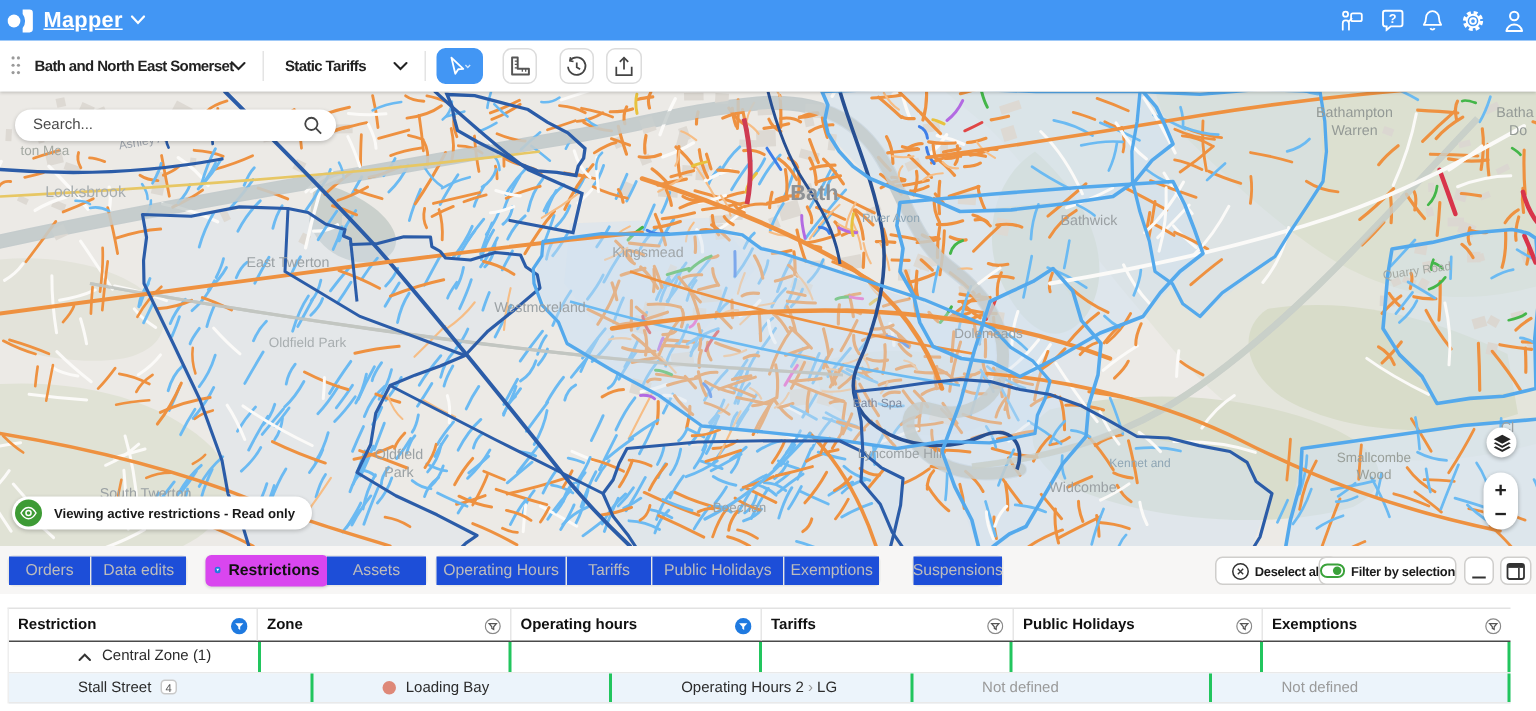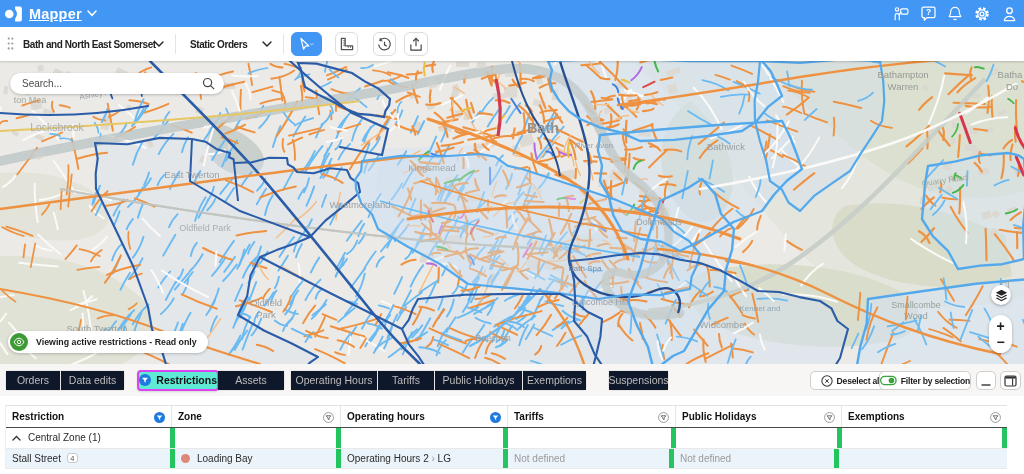--- a/index.html
+++ b/index.html
@@ -18,33 +18,33 @@
 .search { position:absolute; left:10px; top:73px; width:214px; height:21px; background:#fff; border-radius:11px; box-shadow:0 1px 3px rgba(0,0,0,0.22); display:flex; align-items:center; z-index:4; }
 .search span { margin-left:12px; font-size:10px; color:#4a4a4a; }
 .readonly { position:absolute; left:8px; top:331px; height:22px; background:#fff; border-radius:11px; box-shadow:0 1px 3px rgba(0,0,0,0.22); display:flex; align-items:center; padding-right:11px; z-index:4; }
 .readonly .eye { width:18px; height:18px; border-radius:50%; background:#3d9b35; margin:2px; display:flex; align-items:center; justify-content:center; }
 .readonly b { font-size:8.8px; color:#1a1a1a; margin-left:6px; font-weight:bold; }
 .layerbtn { position:absolute; left:991px; top:285px; width:20px; height:20px; border-radius:50%; background:#fff; box-shadow:0 1px 3px rgba(0,0,0,0.3); display:flex; align-items:center; justify-content:center; z-index:4; }
 .zoomctl { position:absolute; left:989px; top:315px; width:23px; height:38px; background:#fff; border-radius:11.5px; box-shadow:0 1px 3px rgba(0,0,0,0.3); display:flex; flex-direction:column; align-items:center; justify-content:center; z-index:4; color:#222; }
 .zoomctl div { font-size:14px; line-height:13px; font-weight:bold; }
 .tabbar { position:absolute; left:0; top:364px; width:1024px; height:32px; background:#f7f6f5; display:flex; align-items:center; z-index:3; }
 .tgroup { display:flex; background:#fbfbfa; border:1px solid #e8e7e5; border-radius:4px; height:21px; align-items:stretch; }
-.tab { font-size:10.5px; color:#bcbcbc; display:flex; align-items:center; justify-content:center; border-right:1px solid #e8e7e5; background:#0f172a; white-space:nowrap; }
+.tab { font-size:10.5px; color:#bcbcbc; display:flex; align-items:center; justify-content:center; border-right:1px solid #e8e7e5; background:#1d4ed8; white-space:nowrap; }
 .tab:last-child { border-right:none; }
-.tab.active { background:#5eead4; color:#111; font-weight:bold; border:2px solid #d946ef; border-radius:4px; margin:-1px; box-shadow:0 1px 2px rgba(0,0,0,0.12);justify-content:flex-end; }
+.tab.active { background:#d946ef; color:#111; font-weight:bold; border:6px solid #d946ef; border-radius:4px; margin:-1px; box-shadow:0 1px 2px rgba(0,0,0,0.12);justify-content:flex-end; }
 .rightctl { position:absolute; left:0; top:0; width:1024px; height:32px; }
 .pillbtn { position:absolute; top:7px; height:19px; border:1px solid #cfcecc; border-radius:5px; background:#fff; display:flex; align-items:center; justify-content:center; font-size:8.6px; font-weight:bold; color:#1a1a1a; letter-spacing:-0.2px; gap:4px; white-space:nowrap; overflow:hidden; }
 .sqbtn { position:absolute; top:7px; width:20px; height:19px; border:1px solid #cfcecc; border-radius:5px; background:#fff; display:flex; align-items:center; justify-content:center; }
 .tablewrap { position:absolute; left:5px; top:405px; width:1002px; height:64px; background:#fff; border-top:1px solid #e2e2e2; border-left:1px solid #eee; font-size:10px; }
 .thead { display:flex; height:22px; border-bottom:1.5px solid #4a4a4a; align-items:center; }
 .th { height:100%; display:flex; align-items:center; border-right:1px solid #e6e6e6; padding-left:6px; font-weight:bold; color:#111; font-size:10px; position:relative; }
 .th:last-child { border-right:none; }
 .th .ficon { position:absolute; right:6px; top:6px; }
 .row { display:flex; height:20.5px; align-items:center; border-bottom:1px solid #e9e9e9; }
-.row .cell { border-right:5px solid #22c55e; }
+.row .cell { border-right:2px solid #22c55e;margin-left:40px; }
 .cell { height:100%; display:flex; align-items:center; padding-left:6px; color:#2b2b2b; }
 .row2 { background:#ecf4fb; }
 .graytxt { color:#9a9a9a; }
 .badge { display:inline-block; width:11px; height:10px; border:1px solid #c9c9c9; border-radius:3px; background:#fff; color:#555; font-size:7.5px; line-height:9px; text-align:center; margin-left:6px; }
 </style>
 </head>
 <body>
 <div class="mapwrap"><svg width="1024" height="303" viewBox="0 0 1024 303">
 <rect width="1024" height="303" fill="#eceae6"></rect>
 <path d="M630 0 L1024 0 L1024 235 C950 255 890 245 850 228 C810 210 785 175 755 140 C725 105 690 55 660 25 Z" fill="#e4e5dc"></path>
@@ -1463,21 +1463,21 @@
         <circle cx="5.3" cy="6.5" r="1.05"></circle>
         <circle cx="1.7" cy="11.4" r="1.05"></circle>
         <circle cx="5.3" cy="11.4" r="1.05"></circle>
       </g>
     </svg>
   <div class="tb-label" style="left:23px">Bath and North East Somerset</div>
   <svg style="left:154px;top:14px" width="10" height="7" viewBox="0 0 10 7">
       <path d="M1 1 L5 5 L9 1" stroke="#222" stroke-width="1.4" fill="none" stroke-linecap="round"></path>
     </svg>
   <div class="tb-sep" style="left:175px"></div>
-  <div class="tb-label" style="left:190px">Static Orders</div>
+  <div class="tb-label" style="left:190px">Static Tariffs</div>
   <svg style="left:262px;top:14px" width="10" height="7" viewBox="0 0 10 7">
       <path d="M1 1 L5 5 L9 1" stroke="#222" stroke-width="1.4" fill="none" stroke-linecap="round"></path>
     </svg>
   <div class="tb-sep" style="left:283px"></div>
   <div class="tb-btn blue" style="left:291px">
     <svg width="16" height="14" viewBox="0 0 17 15">
         <path d="M2 1.5 L10.5 9.6 L6.9 9.8 L4.8 13 Z" fill="none" stroke="#fff" stroke-width="1.3" stroke-linejoin="round"></path>
         <path d="M12 6.8 l1.7 1.7 1.7-1.7" stroke="#cfe3fb" stroke-width="1" fill="none"></path>
       </svg>
   </div>

